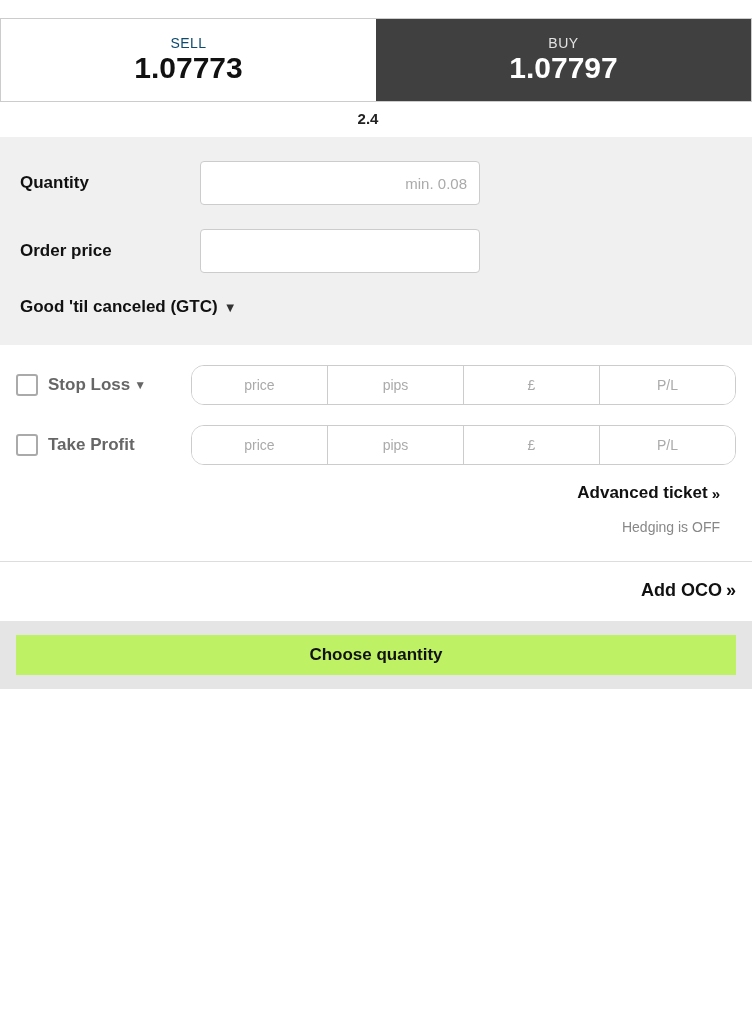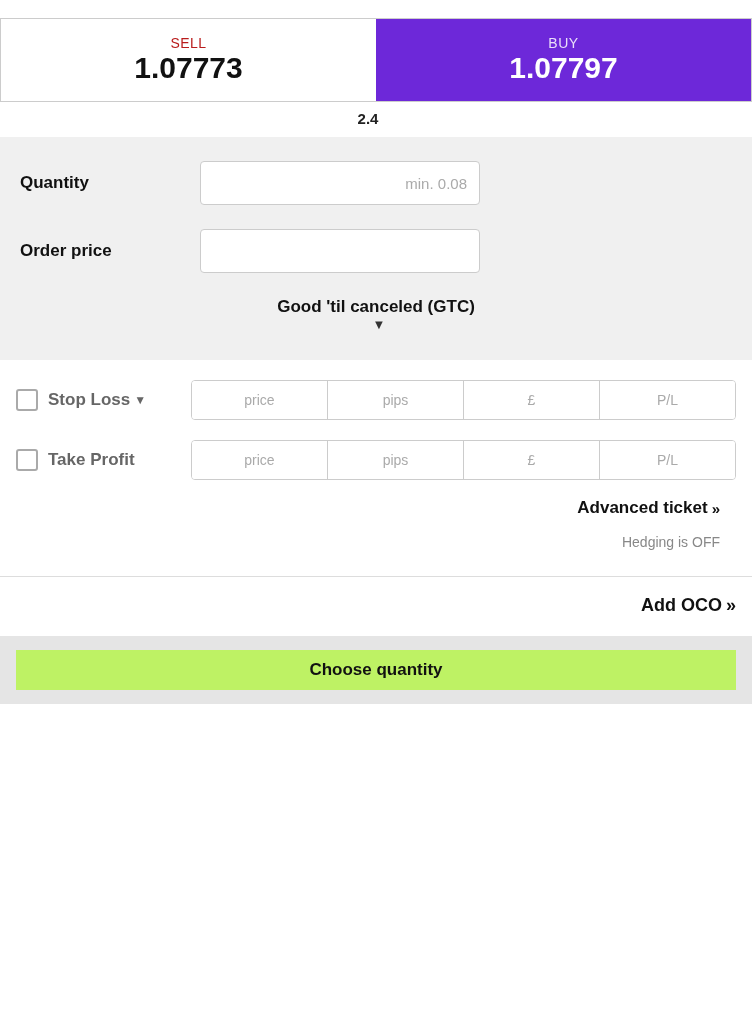--- a/index.html
+++ b/index.html
@@ -21,30 +21,30 @@
     .sell-btn {
       flex: 1;
       background: #fff;
       border: none;
       padding: 16px 20px;
       cursor: pointer;
       text-align: center;
     }
     .buy-btn {
       flex: 1;
-      background: #6d28d9;
+      background: #404040;
       border: none;
       padding: 16px 20px;
       cursor: pointer;
       text-align: center;
     }
     .trade-label {
       font-size: 14px;
       font-weight: 400;
-      color: #b91c1c;
+      color: #0c4a6e;
       display: block;
       letter-spacing: 0.5px;
     }
     .buy-btn .trade-label {
       color: rgba(255,255,255,0.85);
     }
     .trade-price {
       font-size: 30px;
       font-weight: 700;
       color: #111;
@@ -96,21 +96,20 @@
       max-width: 280px;
     }
     .form-input::placeholder {
       color: #aaa;
       text-align: right;
     }
     .gtc-row {
       display: flex;
       align-items: center;
       margin-top: 4px;
-      flex-direction: column;
     }
     .gtc-label {
       font-size: 17px;
       font-weight: 700;
       color: #111;
     }
     .gtc-chevron {
       font-size: 13px;
       margin-left: 6px;
       color: #333;
@@ -151,21 +150,21 @@
     }
     .sl-chevron {
       font-size: 12px;
       margin-left: 4px;
       color: #666;
     }
     .price-tabs {
       display: flex;
       flex: 1;
       border: 1.5px solid #ccc;
-      border-radius: 4px;
+      border-radius: 13px;
       overflow: hidden;
       height: 40px;
     }
     .price-tab {
       flex: 1;
       display: flex;
       align-items: center;
       justify-content: center;
       font-size: 14px;
       color: #aaa;

